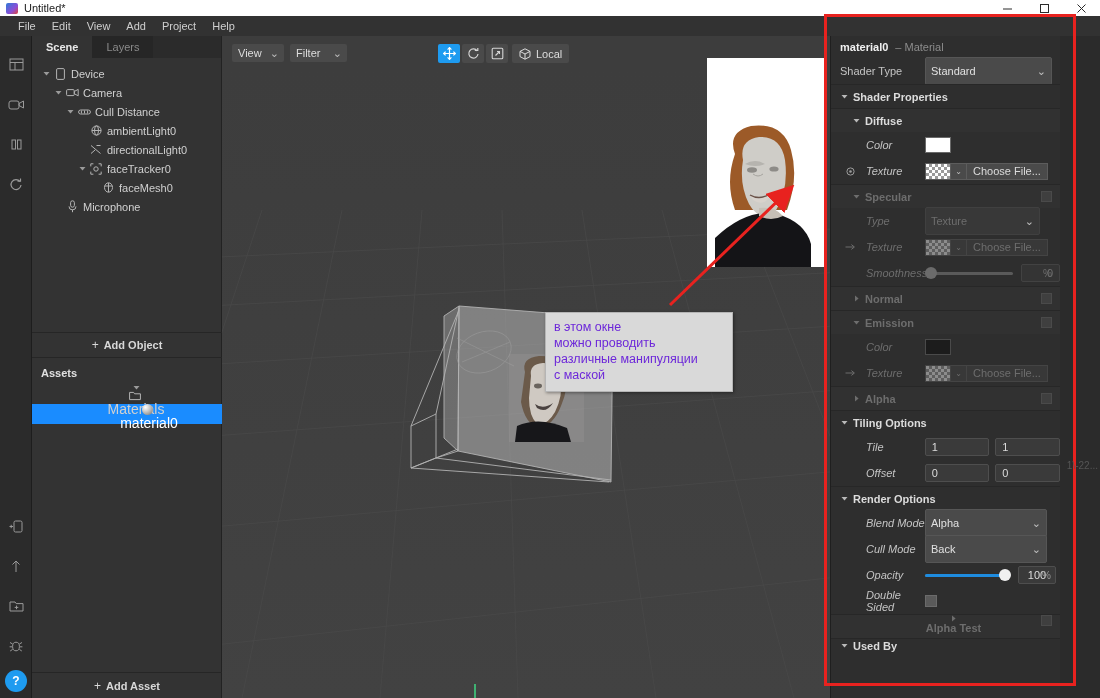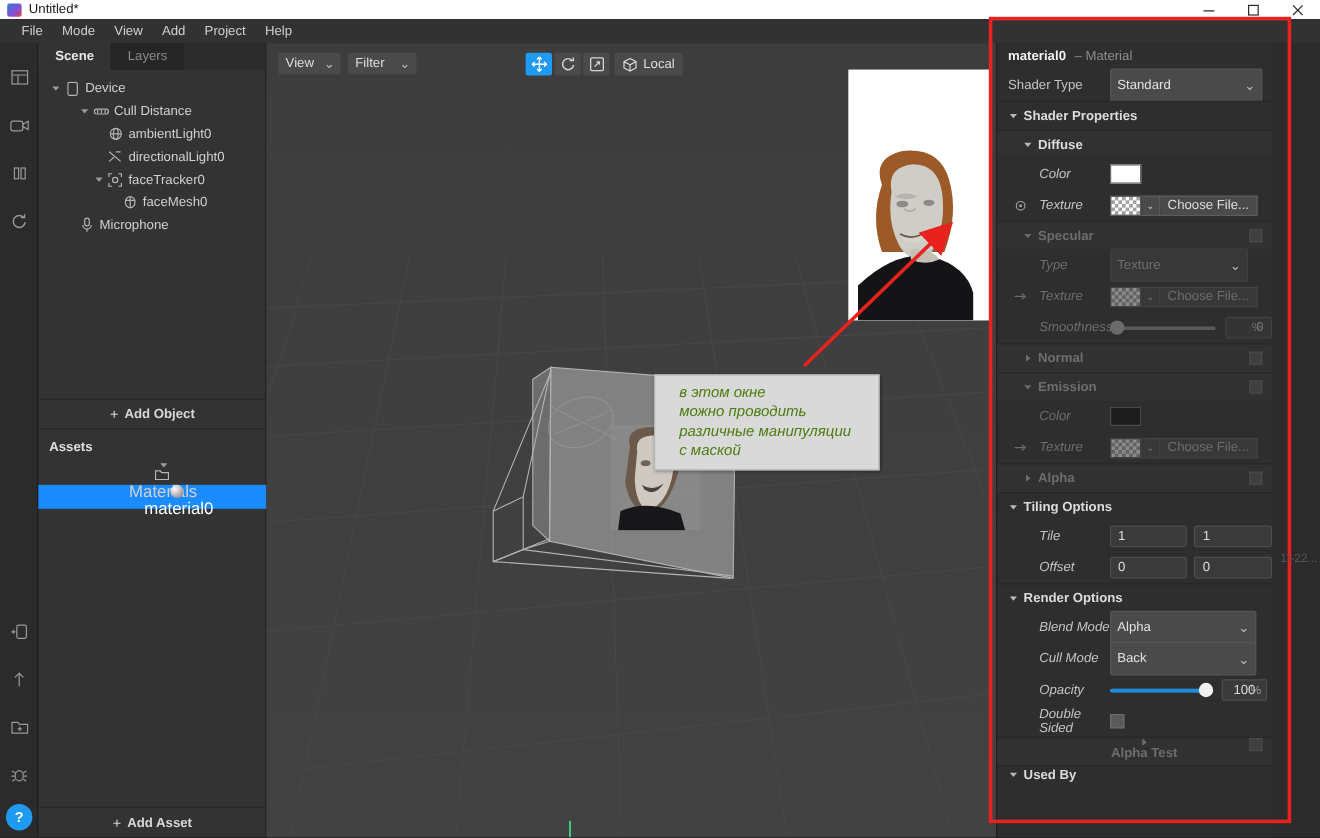--- a/index.html
+++ b/index.html
@@ -95,23 +95,23 @@
   .tool-btn.active { background: #1e9bf0; color: #fff; }
   .tool-btn svg { display: block; }
   .local-btn { position: absolute; left: 290px; top: 8px; height: 19px; background: #4a4a4a;
     border-radius: 2px; display: flex; align-items: center; padding: 0 7px; gap: 5px;
     font-size: 11px; color: #ddd; }
 
   .grid-svg { position: absolute; left: 0; top: 34px; }
 
   
   .callout { position: absolute; left: 545px; top: 296px; width: 188px; height: 80px;
-    background: #d9d9d9; border: 1px solid #b5b5b5; color: #4d7c0f;
-    font-size: 12.5px; line-height: 16px; padding: 6px 20px;
-    box-shadow: 1px 1px 3px rgba(0,0,0,.4); z-index: 12; font-style: italic; }
+    background: #d9d9d9; border: 1px solid #b5b5b5; color: #6d28d9;
+    font-size: 12.5px; line-height: 16px; padding: 6px 8px;
+    box-shadow: 1px 1px 3px rgba(0,0,0,.4); z-index: 12; }
 
   
   .preview { position: absolute; left: 707px; top: 42px; width: 118px; height: 209px;
     background: #ffffff; z-index: 10; overflow: hidden; }
 
   
   .inspector { position: absolute; left: 830px; top: 20px; width: 230px; height: 662px;
     background: #2e2e2e; border-left: 1px solid #1f1f1f; overflow: hidden; }
   .insp-head { height: 22px; display: flex; align-items: center; padding-left: 9px; }
   .insp-name { font-size: 11px; color: #f0f0f0; font-weight: bold; }
@@ -202,21 +202,21 @@
           <line x1="9.5" y1="1.5" x2="1.5" y2="9.5" stroke="#2a2a2a" stroke-width="1"></line>
         </svg>
     </div>
   </div>
 </div>
 
 <div class="app">
 
   <div class="menubar">
     <div class="menu-item">File</div>
-    <div class="menu-item">Mode</div>
+    <div class="menu-item">Edit</div>
     <div class="menu-item">View</div>
     <div class="menu-item">Add</div>
     <div class="menu-item">Project</div>
     <div class="menu-item">Help</div>
   </div>
 
   <div class="rail">
     <div style="height:8px"></div>
     <div class="rail-icon">
       <svg width="15" height="15" viewBox="0 0 15 15">
@@ -294,20 +294,34 @@
             </svg>
           </div>
         <div class="ticon">
             <svg width="9" height="12" viewBox="0 0 9 12">
               <rect x="0.6" y="0.6" width="7.8" height="10.8" rx="1.2" fill="none" stroke="currentColor"></rect>
             </svg>
           </div>
         <span>Device</span>
       </div>
 
+      <div class="tree-row" style="padding-left:20px">
+        <div class="tw">
+            <svg width="7" height="7" viewBox="0 0 7 7">
+              <path d="M0.5 2 L6.5 2 L3.5 5.6 Z" fill="currentColor"></path>
+            </svg>
+          </div>
+        <div class="ticon">
+            <svg width="13" height="9" viewBox="0 0 13 9">
+              <rect x="0.6" y="1.6" width="7.6" height="6" rx="1" fill="none" stroke="currentColor"></rect>
+              <path d="M8.4 3.4 L12.2 1.4 L12.2 7.8 L8.4 5.8 Z" fill="none" stroke="currentColor"></path>
+            </svg>
+          </div>
+        <span>Camera</span>
+      </div>
 
       <div class="tree-row" style="padding-left:32px">
         <div class="tw">
             <svg width="7" height="7" viewBox="0 0 7 7">
               <path d="M0.5 2 L6.5 2 L3.5 5.6 Z" fill="currentColor"></path>
             </svg>
           </div>
         <div class="ticon">
             <svg width="13" height="8" viewBox="0 0 13 8">
               <rect x="0.6" y="2" width="11.8" height="4" rx="2" fill="none" stroke="currentColor"></rect>

